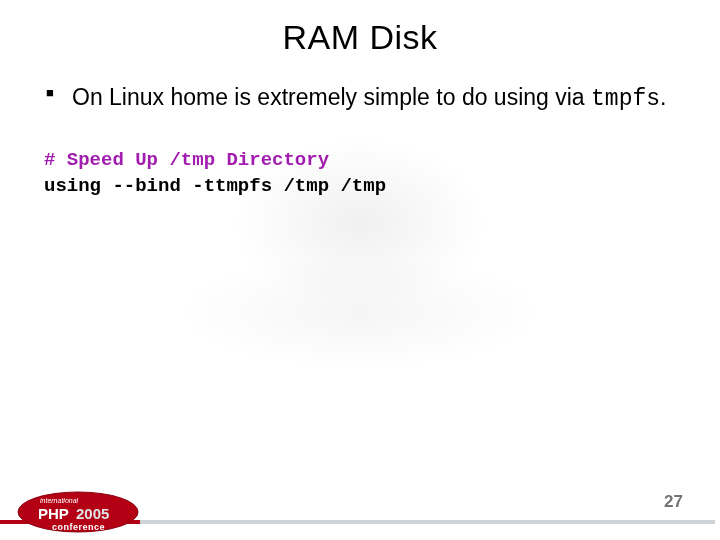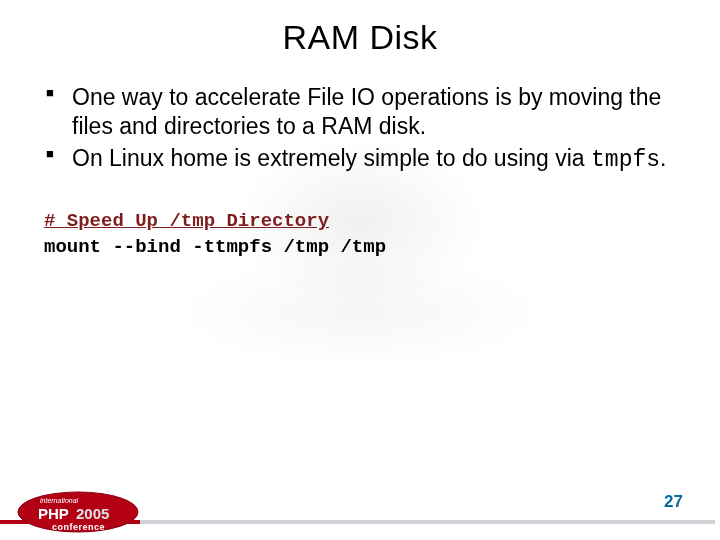--- a/index.html
+++ b/index.html
@@ -57,21 +57,21 @@
   .mono { font-family: "Courier New", Courier, monospace; }
   .code-block {
     font-family: "Courier New", Courier, monospace;
     font-weight: bold;
     font-size: 19px;
     line-height: 1.35;
     white-space: pre;
     color: #000;
     margin-bottom: 22px;
   }
-  .code-block .comment { color: #7f1d1d; text-decoration: underline; }
+  .code-block .comment { color: #a21caf; }
   .footer {
     position: absolute;
     left: 0; right: 5px; bottom: 0;
     height: 64px;
   }
   .footer-stripe {
     position: absolute;
     left: 0; right: 0; bottom: 16px;
     height: 4px;
     background: linear-gradient(90deg,
@@ -80,44 +80,41 @@
   }
   .logo {
     position: absolute;
     left: 12px; bottom: 4px;
     width: 132px; height: 48px;
   }
   .page-num {
     position: absolute;
     right: 32px; bottom: 28px;
     font-weight: bold;
-    color: #0369a1;
+    color: #737373;
     font-size: 17px;
   }
 </style>
 </head>
 <body>
 
 <div class="bg-watermark"></div>
 
 <div class="slide">
 
   <h1 class="title">RAM Disk</h1>
 
   <ul class="bullets">
     <li>
-      <span>One way to accelerate File IO operations is by moving the files and directories to a RAM disk.</span>
-    </li>
-    <li>
       <span>On Linux home is extremely simple to do using via </span><span class="mono">tmpfs</span><span>.</span>
     </li>
   </ul>
 
   <div class="code-block"><span class="comment"># Speed Up /tmp Directory</span>
-<span>mount --bind -ttmpfs /tmp /tmp</span></div>
+<span>using --bind -ttmpfs /tmp /tmp</span></div>
 
 
 </div>
 
 <div class="footer">
   <div class="footer-stripe"></div>
 
   <svg class="logo" viewBox="0 0 132 48">
     <ellipse cx="66" cy="24" rx="60" ry="20" fill="#b40014"></ellipse>
     <ellipse cx="66" cy="24" rx="60" ry="20" fill="none" stroke="#8a0010" stroke-width="1"></ellipse>

